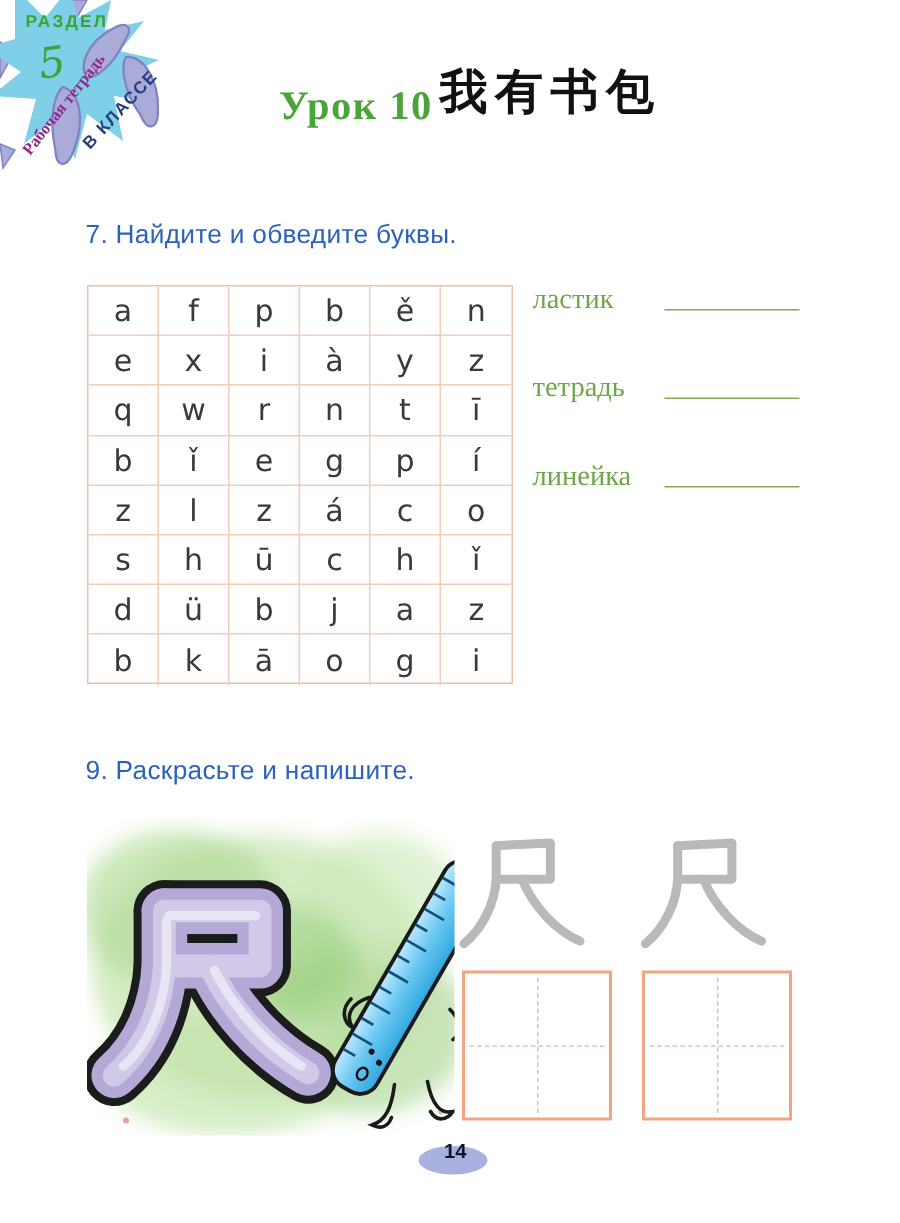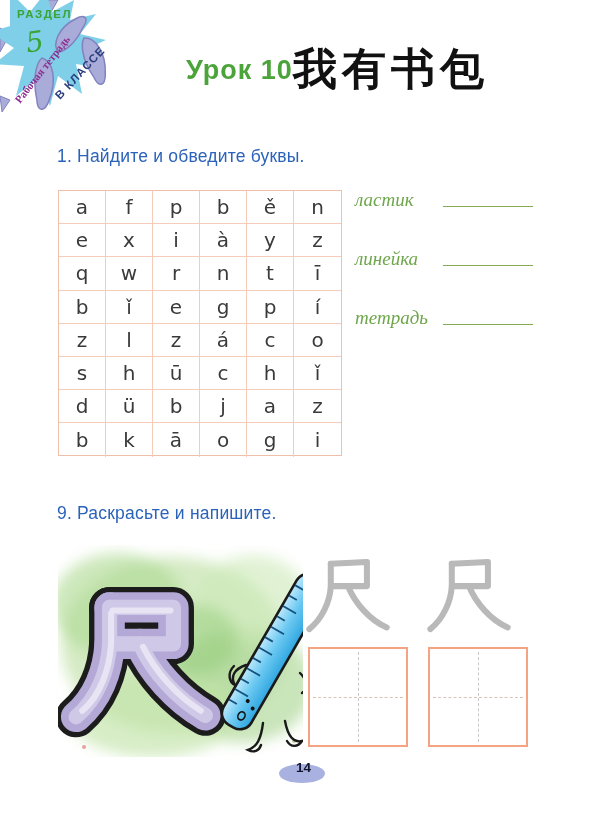--- a/index.html
+++ b/index.html
@@ -5,25 +5,25 @@
   html,body{margin:0;padding:0;}
   body{
     width:600px;height:815px;position:relative;background:#ffffff;
     font-family:"Liberation Sans",sans-serif;overflow:hidden;
   }
   
   .badge{position:absolute;left:0;top:0;width:140px;height:135px;}
   
   .lesson-label{
     position:absolute;left:186px;top:55px;
-    font-size:27px;font-weight:bold;color:#4ba43a;letter-spacing:1px;
+    font-size:27px;font-weight:bold;color:#4ba43a;letter-spacing:1px;font-family:Liberation Serif, serif;
   }
   .title-cn{
     position:absolute;left:293px;top:40px;
-    font-size:44px;font-weight:bold;color:#111;letter-spacing:5px;
+    font-size:32px;font-weight:bold;color:#111;letter-spacing:5px;
     font-family:Liberation Mono, monospace;
   }
   
   .instruction{
     position:absolute;left:57px;
     font-size:17.5px;color:#2b63ba;letter-spacing:.2px;
   }
   .instr-1{top:146px;}
   .instr-2{top:503px;}
   
@@ -33,21 +33,21 @@
     border:1px solid #efbfa9;box-sizing:border-box;
   }
   .cell{
     display:flex;align-items:center;justify-content:center;
     border-right:1px solid #f4ccb8;border-bottom:1px solid #f4ccb8;
     font-family:"DejaVu Sans",sans-serif;font-size:20px;color:#3a3a3a;
   }
   .cell:nth-child(6n){border-right:none;}
   .cell:nth-child(n+43){border-bottom:none;}
   
-  .word-list{position:absolute;left:355px;top:189px;width:200px;font-style:italic;}
+  .word-list{position:absolute;left:355px;top:189px;width:200px;}
   .word-row{position:relative;height:24px;margin-bottom:35px;}
   .word{
     font-family:"Liberation Serif",serif;font-size:19px;color:#6ea64a;
   }
   .write-line{
     position:absolute;left:88px;top:17px;width:90px;
     border-bottom:1.5px solid #84a855;
   }
   
   .illustration{position:absolute;left:58px;top:545px;width:245px;height:212px;}
@@ -102,21 +102,21 @@
 
   <text x="17" y="18" font-size="11.5" font-weight="bold" letter-spacing="1.5" fill="#3aa437" font-family="Liberation Sans, sans-serif">РАЗДЕЛ</text>
   <text x="26" y="52" font-size="28" font-style="italic" fill="#3aa437" font-family="DejaVu Serif, serif" transform="rotate(-8 30 44)">5</text>
   <text font-size="11" font-weight="bold" fill="#8d2b8f" font-family="Liberation Serif, serif" transform="translate(20,104) rotate(-52)">Рабочая тетрадь</text>
   <text font-size="11.5" font-weight="bold" fill="#2a3d7c" letter-spacing="1" font-family="Liberation Sans, sans-serif" transform="translate(60,100) rotate(-47)">В КЛАССЕ</text>
 </svg>
 
 <div class="lesson-label">Урок 10</div>
 <div class="title-cn">我有书包</div>
 
-<div class="instruction instr-1">1. Найдите и обведите буквы.</div>
+<div class="instruction instr-1">7. Найдите и обведите буквы.</div>
 
 <div class="letter-grid">
     <div class="cell">a</div>
     <div class="cell">f</div>
     <div class="cell">p</div>
     <div class="cell">b</div>
     <div class="cell">ě</div>
     <div class="cell">n</div>
     <div class="cell">e</div>
     <div class="cell">x</div>
@@ -157,22 +157,22 @@
     <div class="cell">b</div>
     <div class="cell">k</div>
     <div class="cell">ā</div>
     <div class="cell">o</div>
     <div class="cell">g</div>
     <div class="cell">i</div>
   </div>
 
 <div class="word-list">
     <div class="word-row"><span class="word">ластик</span><span class="write-line"></span></div>
+    <div class="word-row"><span class="word">тетрадь</span><span class="write-line"></span></div>
     <div class="word-row"><span class="word">линейка</span><span class="write-line"></span></div>
-    <div class="word-row"><span class="word">тетрадь</span><span class="write-line"></span></div>
   </div>
 
 <div class="instruction instr-2">9. Раскрасьте и напишите.</div>
 
 <svg class="illustration" viewBox="0 0 245 212">
   <defs>
     <filter id="wblur" x="-30%" y="-30%" width="160%" height="160%">
         <feGaussianBlur stdDeviation="7"></feGaussianBlur>
       </filter>
     <linearGradient id="rulerGrad" x1="0" y1="0" x2="1" y2="0">

